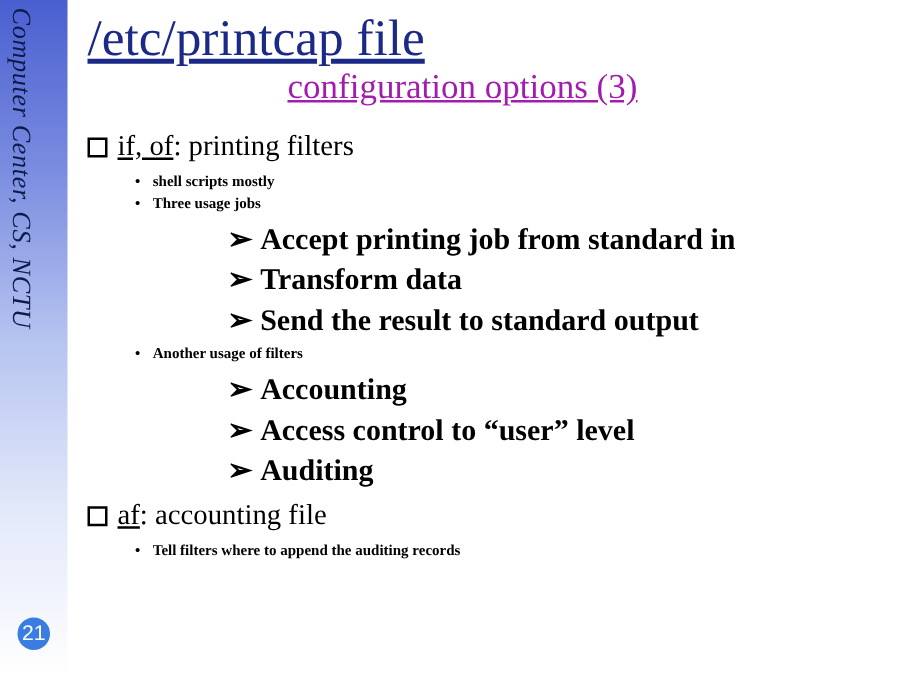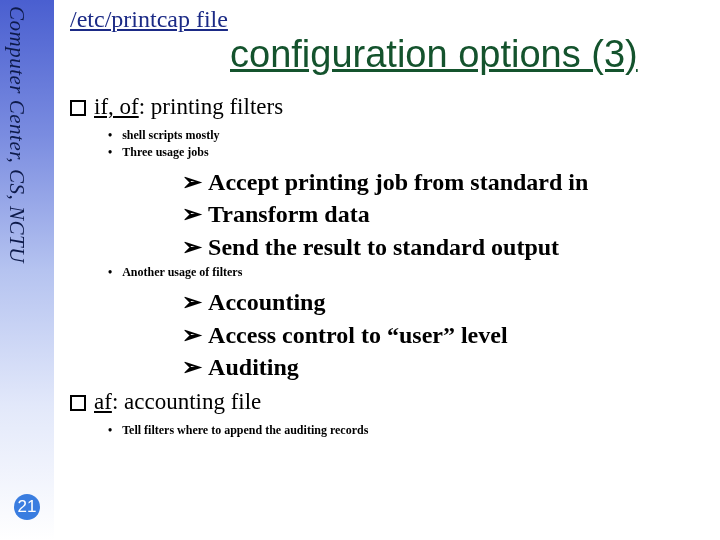--- a/index.html
+++ b/index.html
@@ -19,26 +19,26 @@
   }
   .pagenum {
     position: absolute; left: 14px; bottom: 20px;
     width: 26px; height: 26px; border-radius: 50%;
     background: #3a7de0; color: #fff; font-size: 17px;
     display: flex; align-items: center; justify-content: center;
     font-family: Arial, sans-serif;
   }
   .content { position: absolute; left: 70px; top: 6px; right: 10px; }
   .title1 {
-    font-size: 24px; color: #1b2a86; text-decoration: underline;
+    font-size: 41px; color: #1b2a86; text-decoration: underline;
     font-family: "Times New Roman", serif;
   }
   .title2 {
-    font-size: 38px; color: #14532d; text-decoration: underline;
-    font-family: Liberation Sans, sans-serif; margin-left: 160px; margin-top: 0px;
+    font-size: 28px; color: #a21caf; text-decoration: underline;
+    font-family: Liberation Serif, serif; margin-left: 160px; margin-top: 0px;
   }
   .body { margin-top: 18px; }
   .q-item { margin-top: 14px; }
   .q-bullet { display: inline-block; width: 16px; height: 16px; border: 2px solid #000; vertical-align: -2px; margin-right: 4px; }
   .q-text { font-size: 23px; color: #000; }
   .uline { text-decoration: underline; }
   .dot-list { margin-left: 38px; margin-top: 8px; }
   .dot-item { font-size: 12px; font-weight: bold; margin-top: 2px; }
   .dot-item::before { content: "•"; margin-right: 10px; }
   .arrow-list { margin-left: 74px; margin-top: 6px; }

